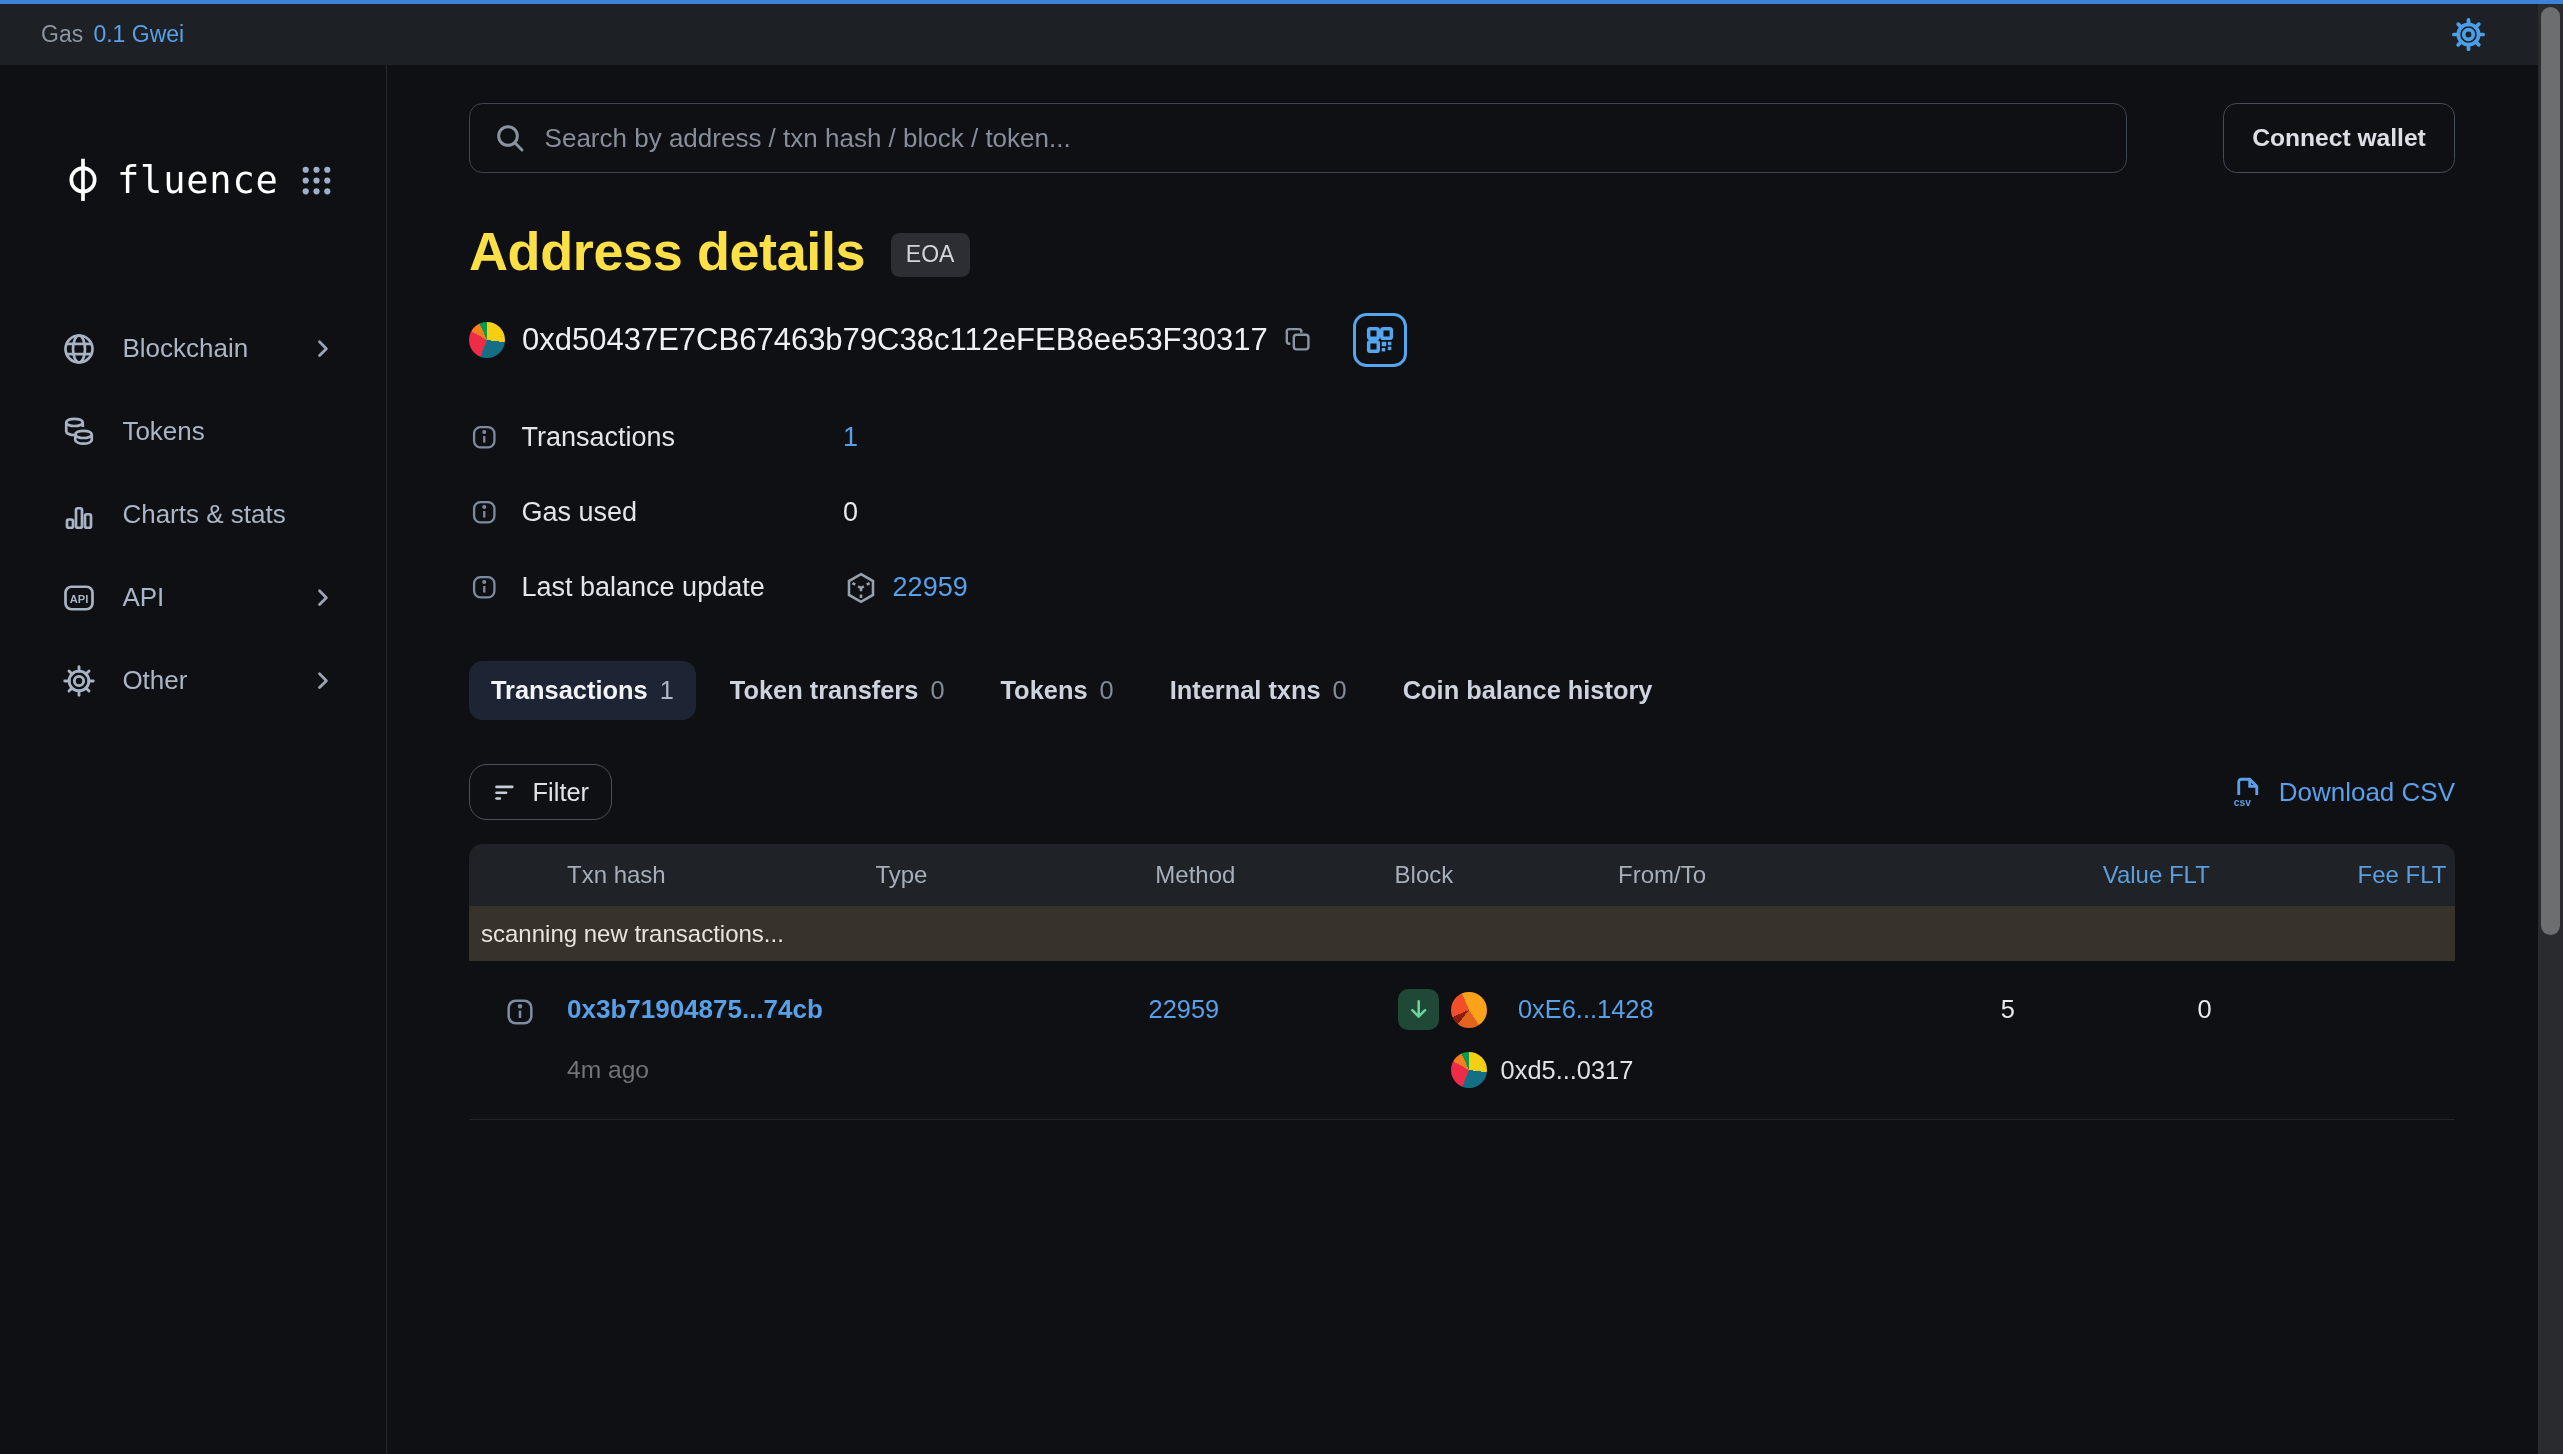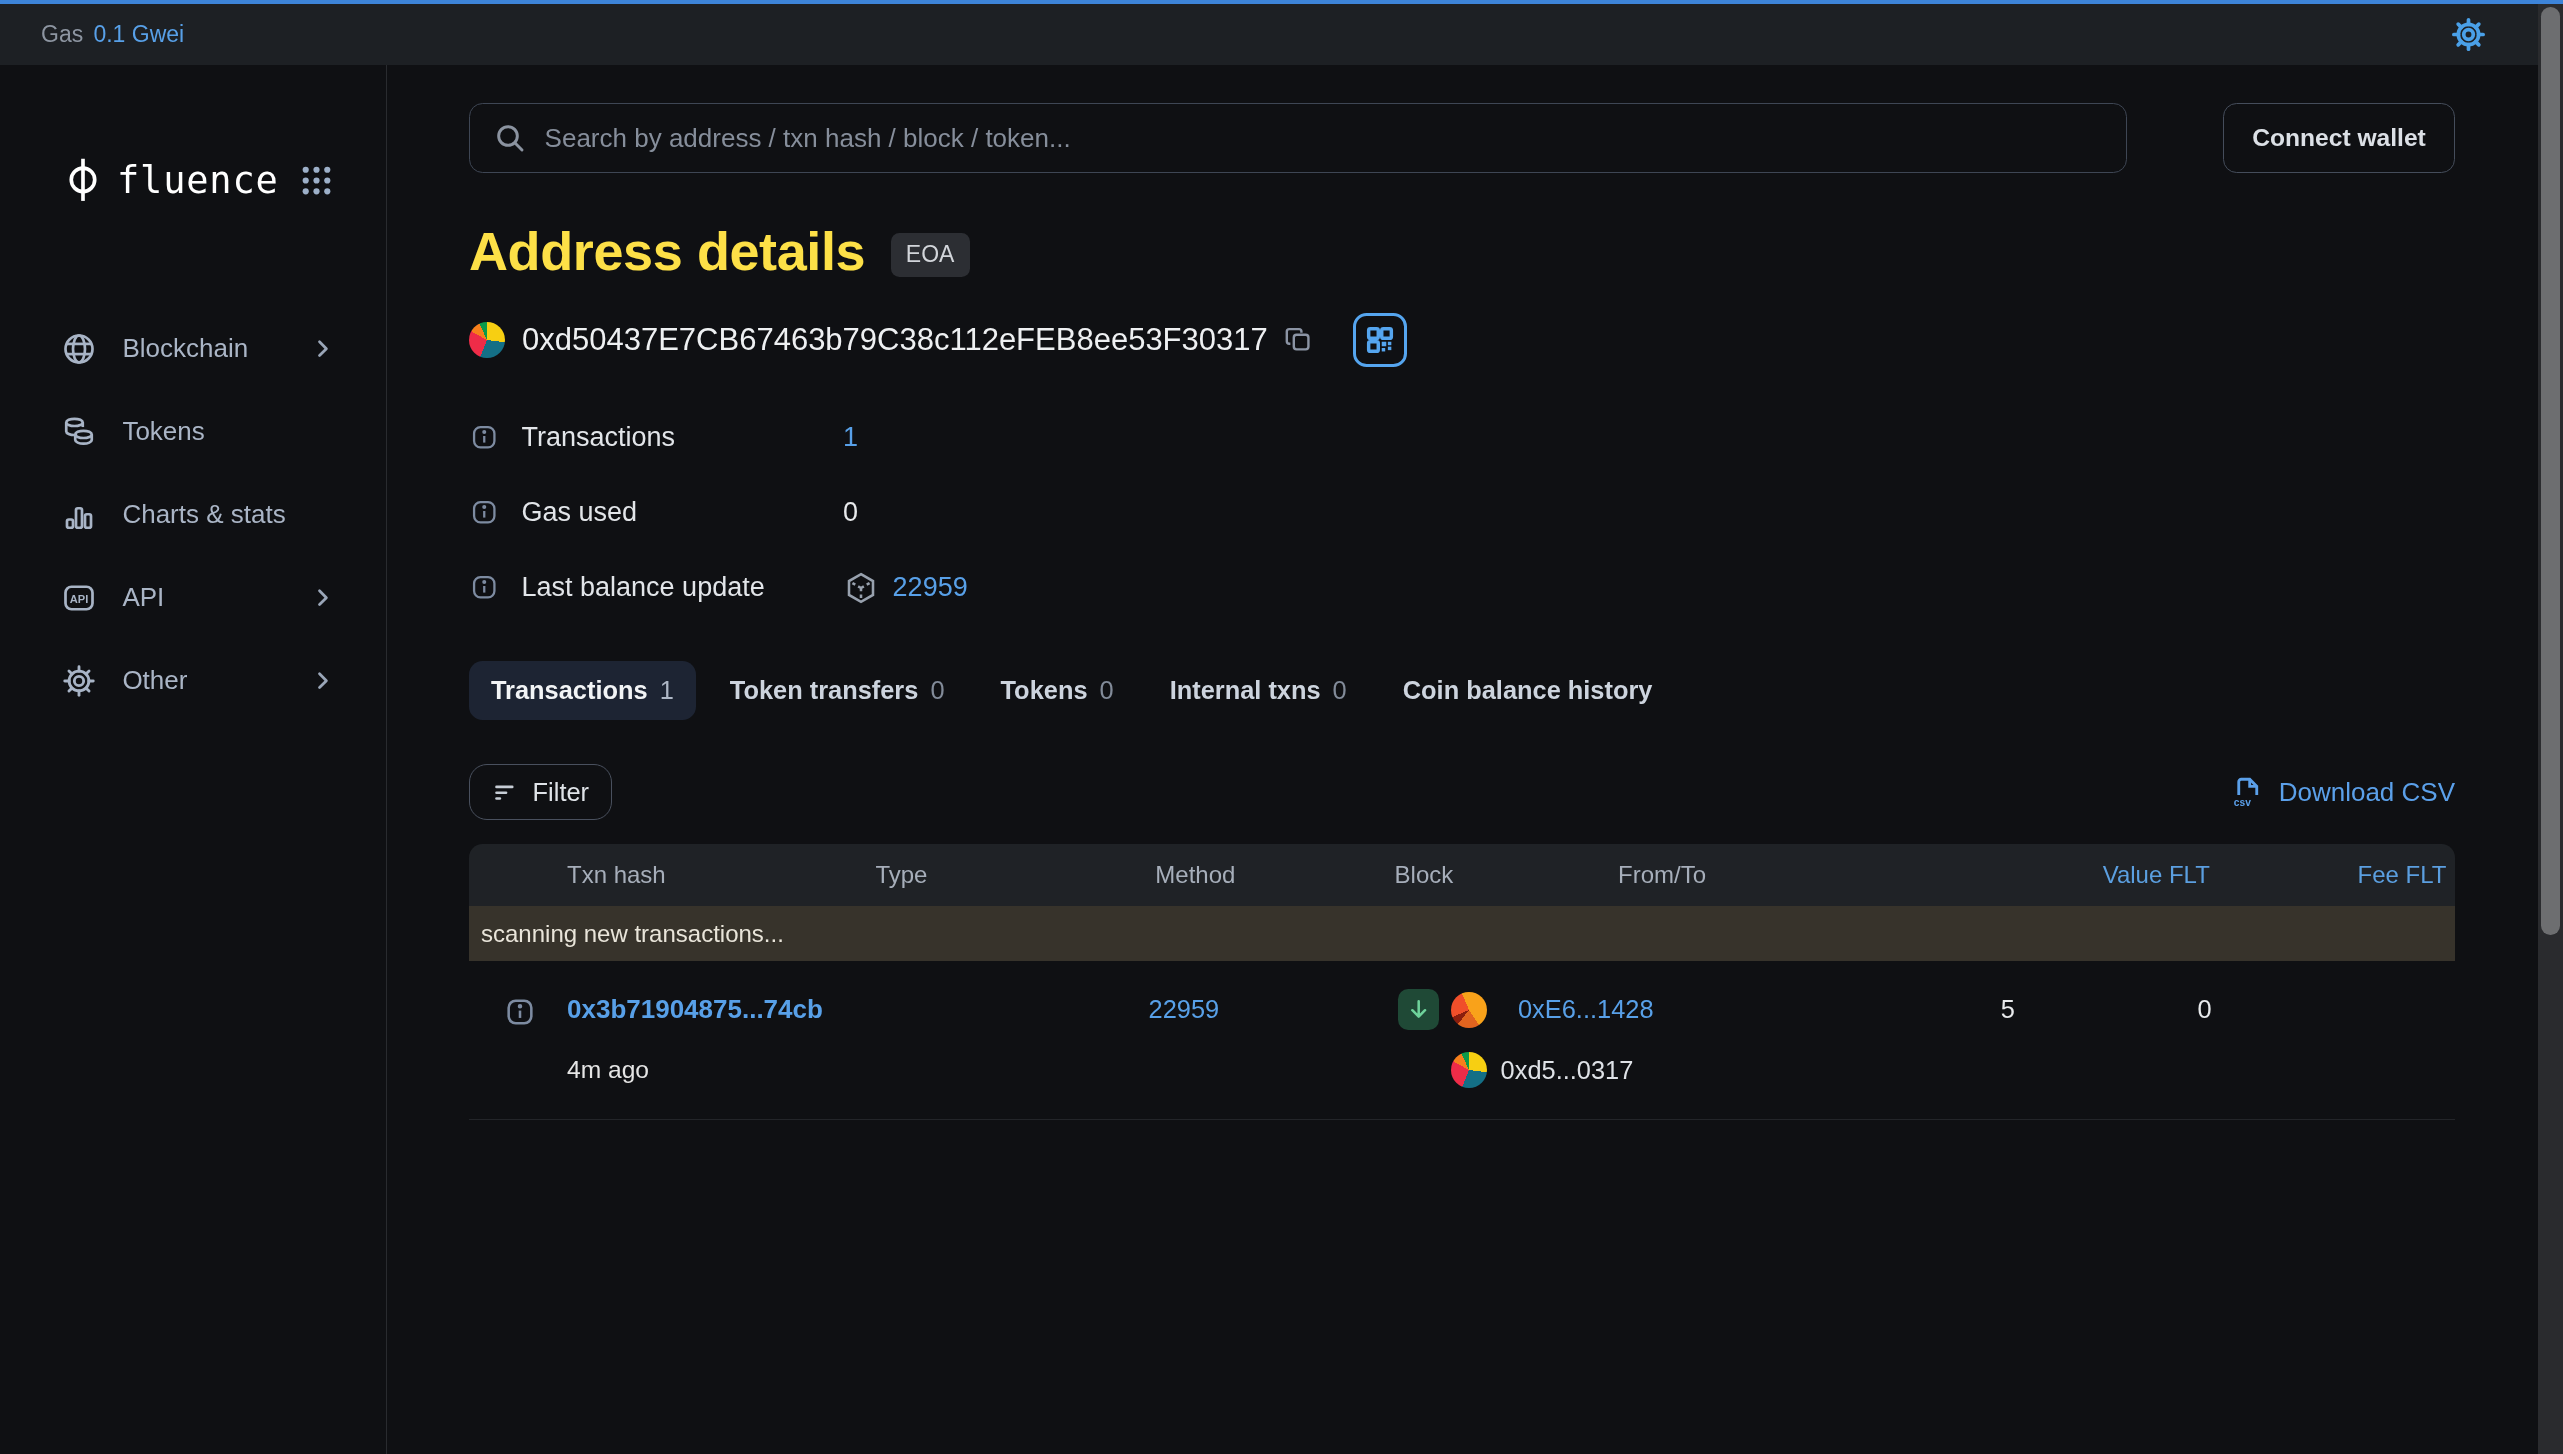--- a/index.html
+++ b/index.html
@@ -143,21 +143,21 @@
     padding-left:12px; font-size:24px; color:#e9e5da;
   }
   .trow {
     display:grid; grid-template-columns:81px 322px 263px 246px 220px 424px 195px 235px;
     padding:25.4px 0; border-bottom:1.7px solid #232529;
   }
   .cell-line { height:47px; display:flex; align-items:center; }
   .cell-line + .cell-line { margin-top:13.6px; }
   .row-info-icon { margin-left:34px; margin-top:8.5px; }
   .txn-link { font-size:26px; font-weight:600; padding-left:17px; }
-  .age { font-size:24.6px; color:#e5e5e5; padding-left:17px; }
+  .age { font-size:24.6px; color:#737373; padding-left:17px; }
   .badge {
     display:inline-flex; align-items:center; gap:10.2px; border-radius:8.5px;
     padding:0 15.3px; height:46px; font-size:24px;
   }
   .badge-type { background:#7b432d; color:#f6e7d2; margin-left:3.4px; }
   .badge-status { background:#2d5a45; color:#b2ebcd; margin-left:3.4px; }
   .check-icon { width:25.4px; height:25.4px; }
   .block-link { font-size:25.4px; padding-left:13.6px; }
   .fromto { padding-left:17px; }
   .dir-badge {

